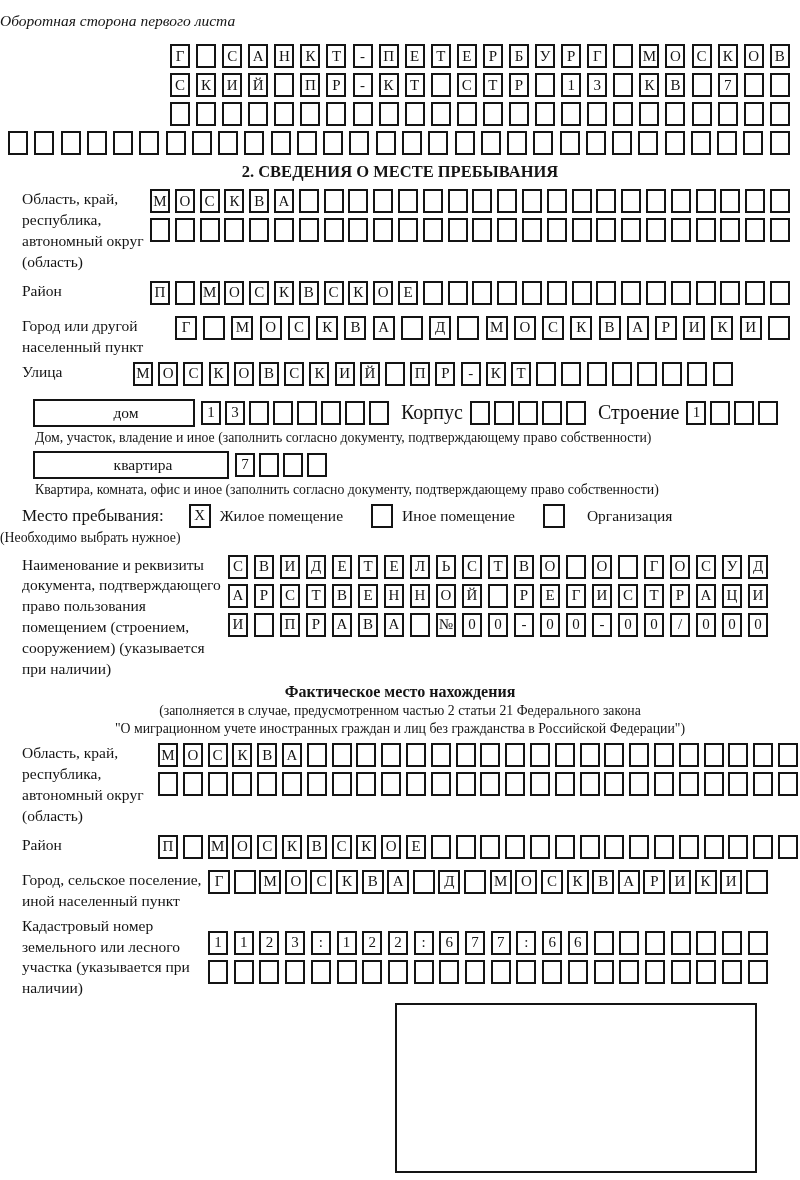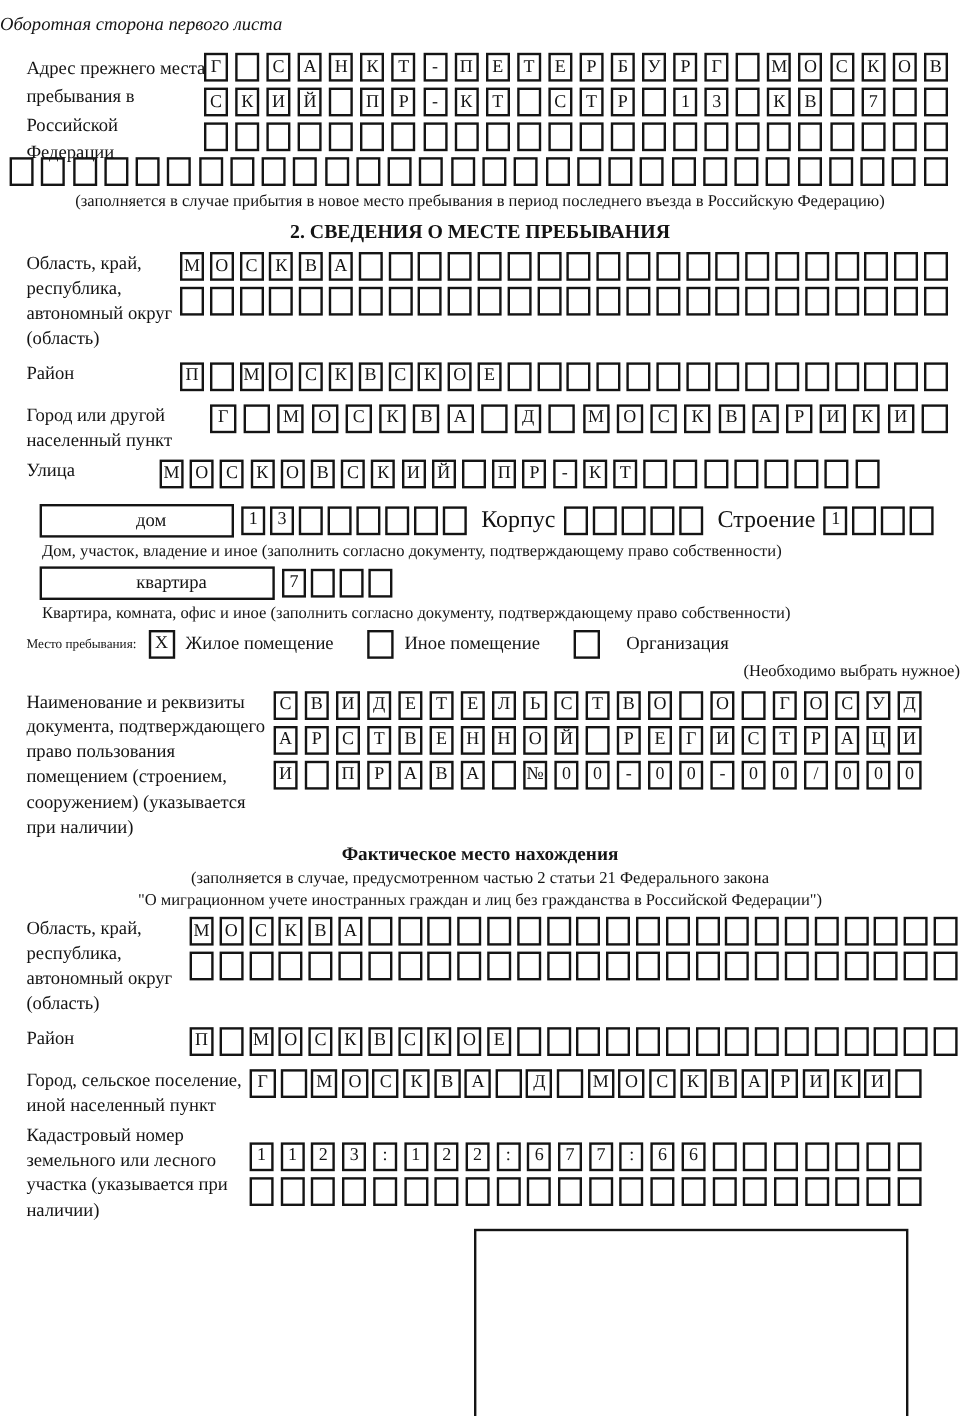--- a/index.html
+++ b/index.html
@@ -54,28 +54,28 @@
     padding-left:24px;
   }
   .house-box { width:162px; margin-right:6px; }
   .apt-box { width:196px; margin-right:6px; }
   .inline-cells { display:flex; gap:4px; }
   .inline-label { font-size:20px; margin:0 7px 0 12px; }
   .small-note { font-size:13.8px; margin-left:35px; margin-top:3px; }
 
   
   .stay-row { display:flex; align-items:center; margin-left:22px; margin-top:6px; }
-  .stay-title { font-size:11px; margin-right:10px; }
+  .stay-title { font-size:17px; margin-right:25px; }
   .checkbox {
     width:22px; height:24px; border:2px solid #141414;
     display:flex; align-items:center; justify-content:center;
     font-size:15px;
   }
   .opt-label { font-size:15.5px; margin:0 28px 0 9px; }
-  .stay-note { font-size:13.8px; margin-left:215px; margin-top:2px;text-align:right; }
+  .stay-note { font-size:13.8px; margin-top:2px; }
 
   .doc-block { margin-top:9px; }
   .doc-label { width:228px; }
 
   .fact-heading { text-align:center; font-weight:bold; font-size:16px; margin-top:3px; }
   .fact-note { text-align:center; font-size:13.8px; margin-top:2px; }
 
   .city3-label { width:208px; }
   .cad-label { width:208px; }
   .cad-grids { padding-top:15px; }
@@ -86,21 +86,20 @@
   }
 </style>
 </head>
 <body>
 
 <div class="page">
 
   <div class="header-note">Оборотная сторона первого листа</div>
 
   <div class="addr-block">
-    <div class="addr-label">Адрес прежнего места пребывания в Российской Федерации</div>
     <div class="addr-rows">
       <div class="grid-row w620">
           <span class="cell">Г</span>
           <span class="cell"></span>
           <span class="cell">С</span>
           <span class="cell">А</span>
           <span class="cell">Н</span>
           <span class="cell">К</span>
           <span class="cell">Т</span>
           <span class="cell">-</span>
@@ -200,21 +199,20 @@
         <span class="cell"></span>
         <span class="cell"></span>
         <span class="cell"></span>
         <span class="cell"></span>
         <span class="cell"></span>
         <span class="cell"></span>
         <span class="cell"></span>
         <span class="cell"></span>
       </div>
   </div>
-  <div class="center-note">(заполняется в случае прибытия в новое место пребывания в период последнего въезда в Российскую Федерацию)</div>
 
   <div class="section-heading">2. СВЕДЕНИЯ О МЕСТЕ ПРЕБЫВАНИЯ</div>
 
   <div class="frow">
     <div class="flabel region-label">Область, край, республика, автономный округ (область)</div>
     <div>
       <div class="grid-row w640">
           <span class="cell">М</span>
           <span class="cell">О</span>
           <span class="cell">С</span>

